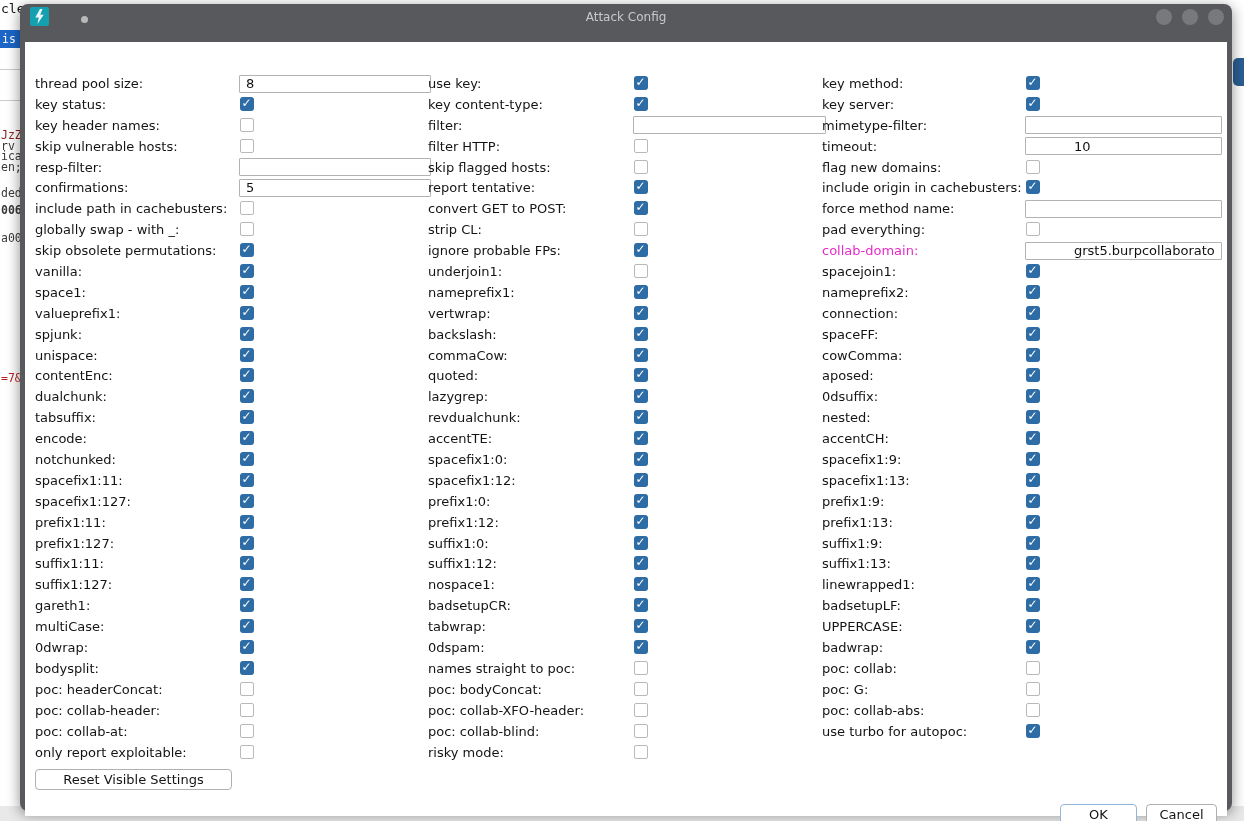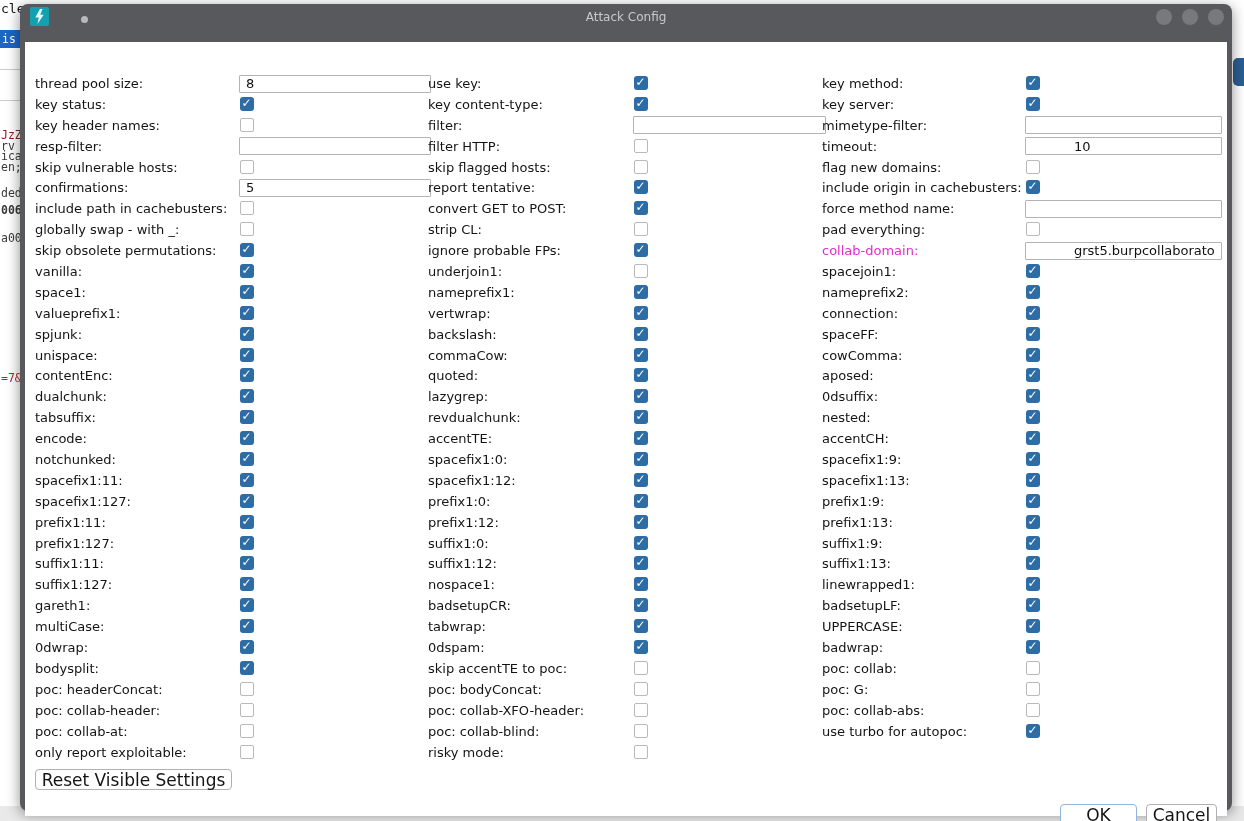--- a/index.html
+++ b/index.html
@@ -46,21 +46,21 @@
   .col3 .tinput{left:203px;width:197px;padding-left:48px;}
   .cb{position:absolute;top:2px;width:14px;height:14px;box-sizing:border-box;border-radius:3px;}
   .col1 .cb{left:205px;}
   .col2 .cb{left:206px;}
   .col3 .cb{left:204px;}
   .cb.on{background:#2d6ca4;}
   .cb.off{background:#fff;border:1px solid #b9b9b9;border-radius:2px;}
   .ck{position:absolute;left:1.5px;top:-1px;color:#fff;font-size:12px;font-weight:bold;}
   
   .btn{position:absolute;box-sizing:border-box;background:#fff;border:1px solid #b0b0b0;border-radius:4px;
-    font-family:"DejaVu Sans","Liberation Sans",sans-serif;font-size:17px;color:#141414;
+    font-family:"DejaVu Sans","Liberation Sans",sans-serif;font-size:13px;color:#141414;
     display:flex;align-items:center;justify-content:center;cursor:default;}
   .reset-btn{left:10px;top:727px;width:197px;height:21px;}
   .ok-btn{left:1035px;top:762px;width:77px;height:21px;border-color:#93b5dd;}
   .cancel-btn{left:1121px;top:762px;width:71px;height:21px;}
 </style>
 </head>
 <body>
 
 <div class="bg-bottom-strip"></div>
 <div id="bg-fragments">
@@ -105,28 +105,28 @@
           <span class="flabel">key status:</span>
           <span class="cb on">
             <span class="ck">✓</span>
           </span>
         </div>
         <div class="row">
           <span class="flabel">key header names:</span>
           <span class="cb off"></span>
         </div>
         <div class="row">
+          <span class="flabel">skip vulnerable hosts:</span>
+          <span class="cb off"></span>
+        </div>
+        <div class="row">
           <span class="flabel">resp-filter:</span>
           <input type="text" class="tinput" value="" style="">
         </div>
         <div class="row">
-          <span class="flabel">skip vulnerable hosts:</span>
-          <span class="cb off"></span>
-        </div>
-        <div class="row">
           <span class="flabel">confirmations:</span>
           <input type="text" class="tinput" value="5" style="">
         </div>
         <div class="row">
           <span class="flabel">include path in cachebusters:</span>
           <span class="cb off"></span>
         </div>
         <div class="row">
           <span class="flabel">globally swap - with _:</span>
           <span class="cb off"></span>
@@ -427,21 +427,21 @@
             <span class="ck">✓</span>
           </span>
         </div>
         <div class="row">
           <span class="flabel">0dspam:</span>
           <span class="cb on">
             <span class="ck">✓</span>
           </span>
         </div>
         <div class="row">
-          <span class="flabel">skip accentTE to poc:</span>
+          <span class="flabel">names straight to poc:</span>
           <span class="cb off"></span>
         </div>
         <div class="row">
           <span class="flabel">poc: bodyConcat:</span>
           <span class="cb off"></span>
         </div>
         <div class="row">
           <span class="flabel">poc: collab-XFO-header:</span>
           <span class="cb off"></span>
         </div>

